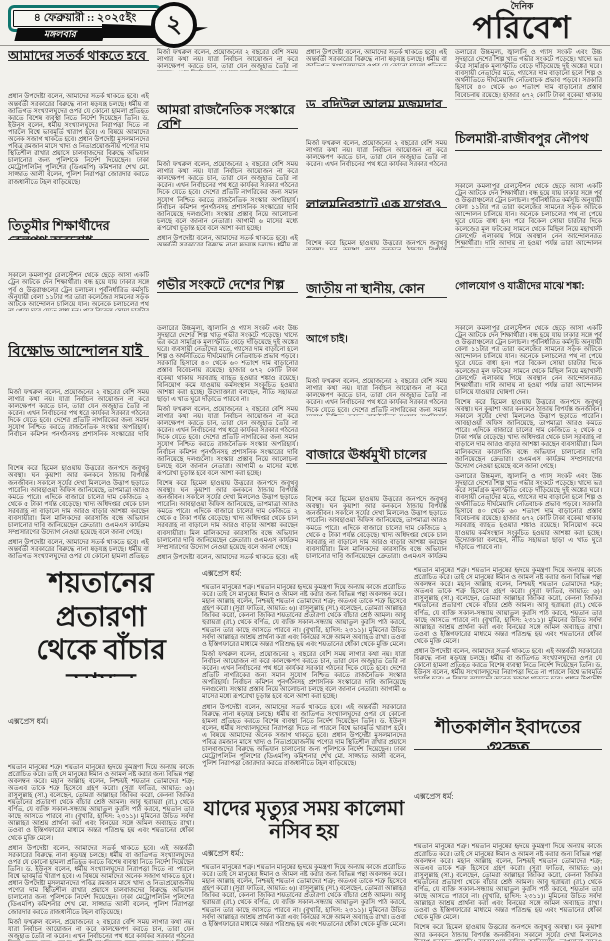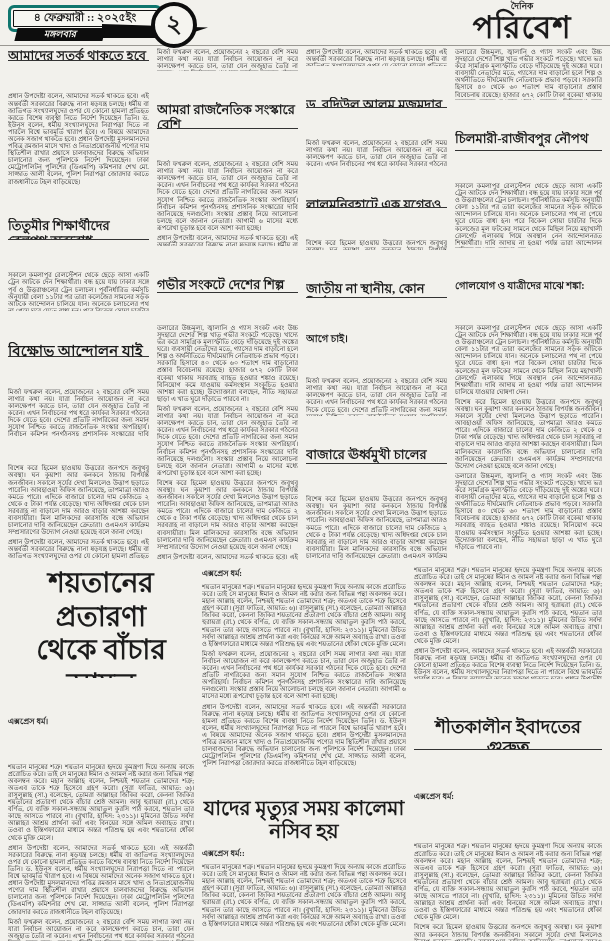--- a/index.html
+++ b/index.html
@@ -52,21 +52,21 @@
   .hl{
     font-weight:700;font-size:13px;line-height:1.15;
     border-bottom:1px solid #333;padding:1px 0 3px;margin:3px 0;
     max-height:34px;overflow:hidden;
   }
   .hl-first{margin-top:0;}
   .hl-lg{font-size:15px;}
   .hl-xxl{font-size:28px;font-weight:900;text-align:center;line-height:1.2;margin:0 0 4px;overflow:hidden;}
   .hl-xl{font-size:20px;font-weight:900;text-align:center;line-height:1.15;margin:2px 0 3px;overflow:hidden;}
   .hl-l{font-size:18px;font-weight:900;text-align:center;line-height:1.15;margin:2px 0 3px;border-bottom:1px solid #333;padding-bottom:3px;overflow:hidden;}
-  .byline{font-size:8px;font-weight:700;margin:1px 0 3px;}
+  .byline{font-size:8px;font-weight:400;margin:1px 0 3px;}
   .subhead{font-size:10px;font-weight:700;margin:2px 0 1px;}
   .bt{font-size:6.5px;line-height:7.1px;text-align:justify;color:#222;overflow:hidden;word-break:break-word;}
   .bt p{margin:0 0 3px;}
   .grow{flex:1 1 auto;min-height:0;}
 </style>
 </head>
 <body>
 
 <div class="page">
 

